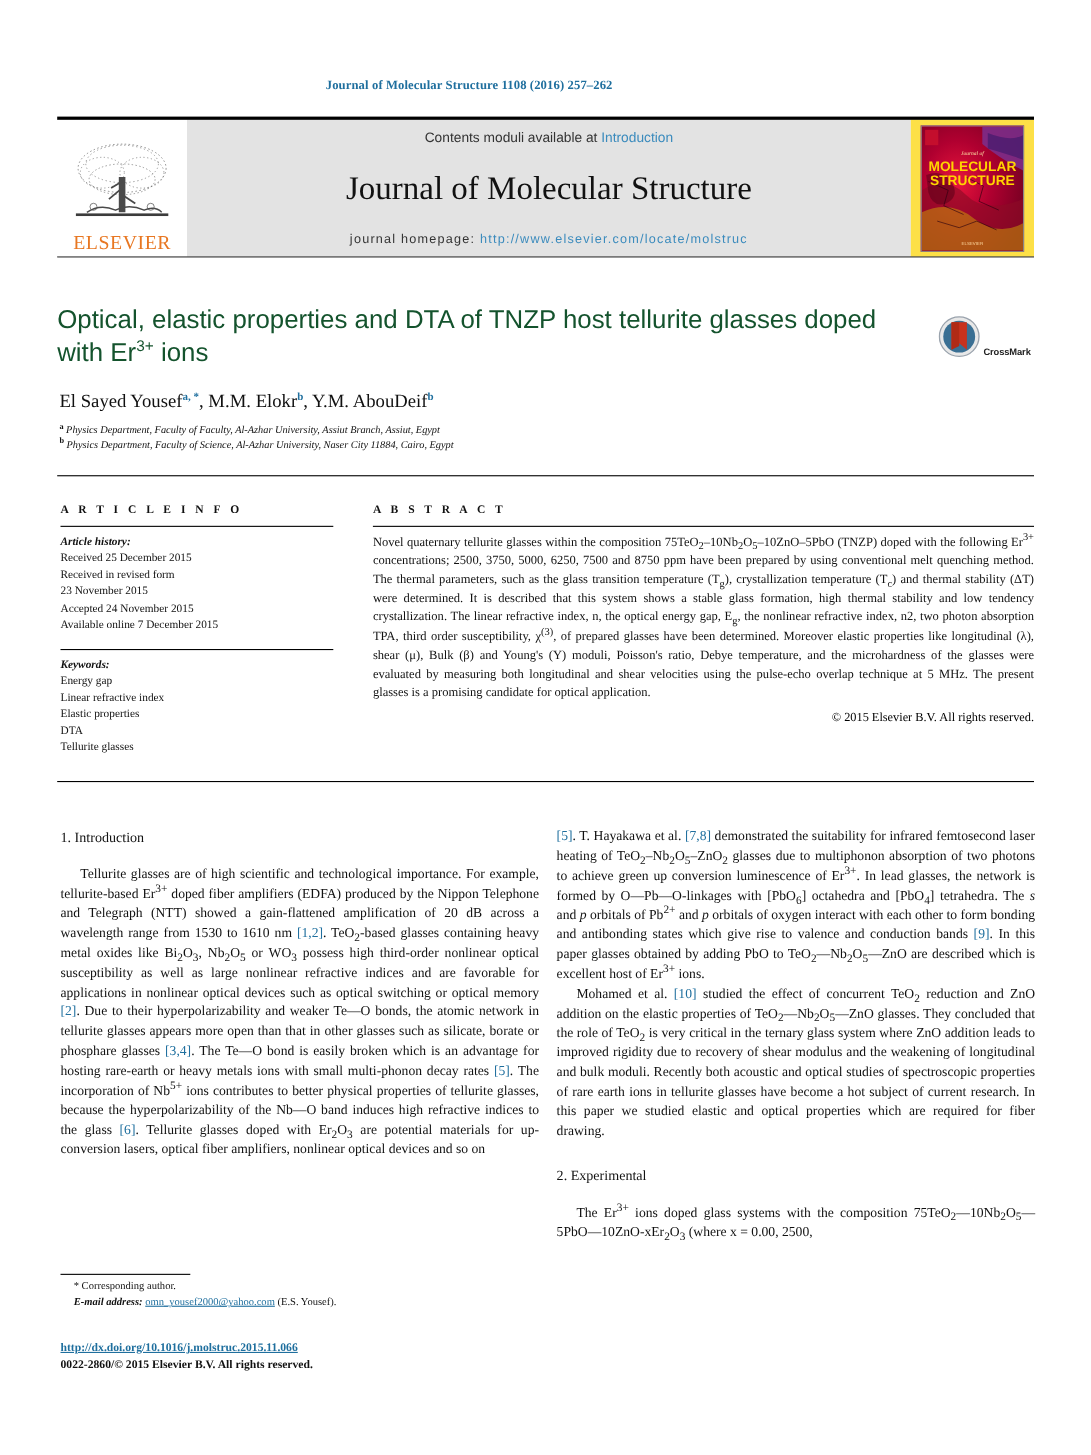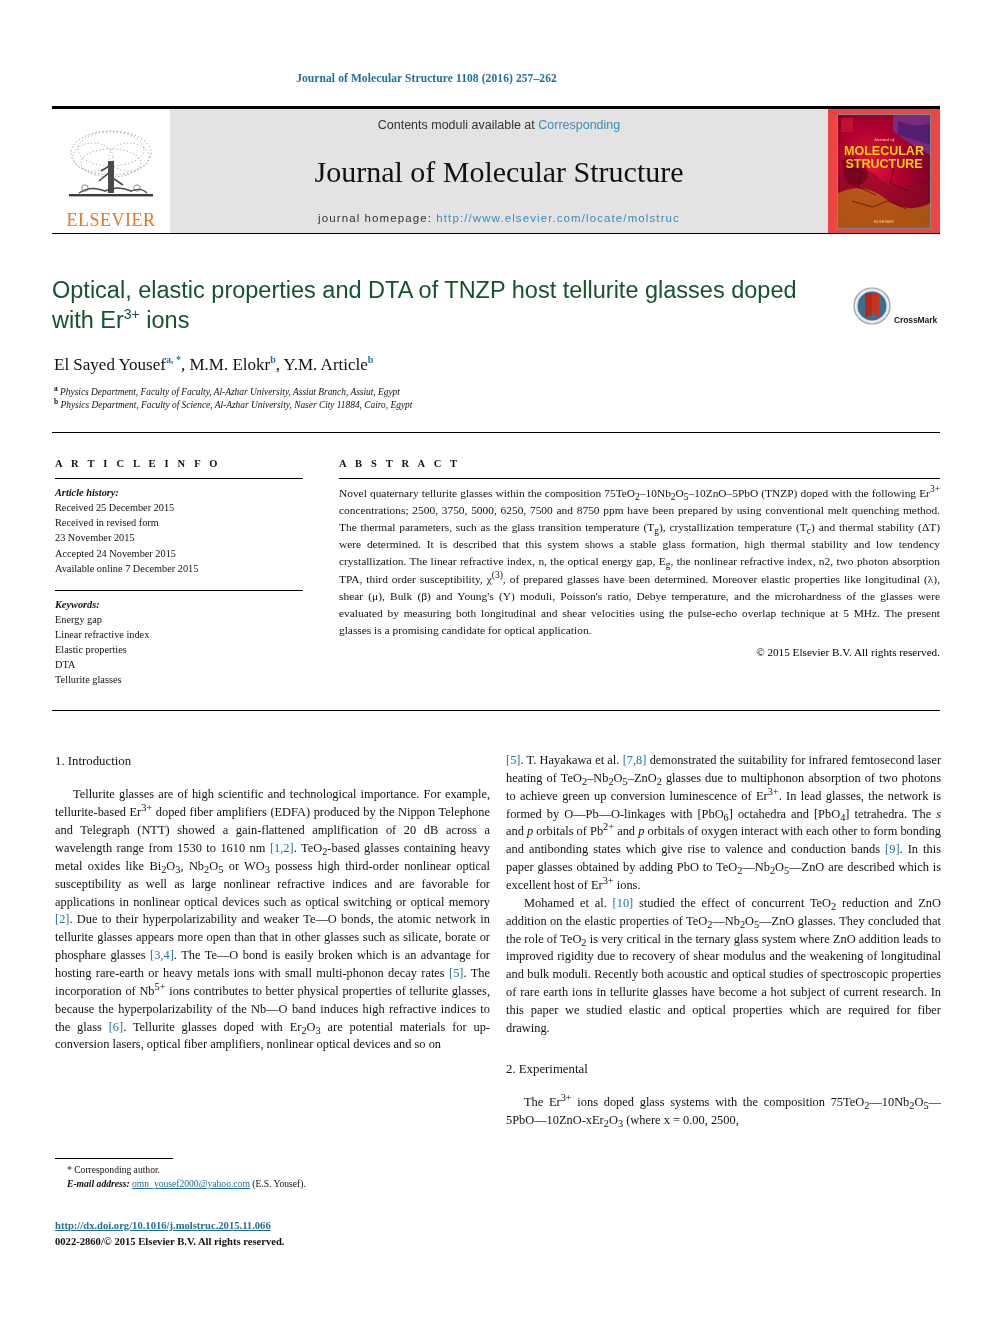--- a/index.html
+++ b/index.html
@@ -99,21 +99,21 @@
     color: #333;
     letter-spacing: 1.1px;
   }
   .homepage-line a { color: #3b8bbd; text-decoration: none; }
   .cover-thumb {
     width: 112px;
     flex: 0 0 112px;
     display: flex;
     align-items: center;
     justify-content: center;
-    background: #ef4444;
+    background: #fde047;
   }
   .cover-box {
     width: 92px; height: 113px;
     border: 1px solid #888;
     position: relative;
     overflow: hidden;
     background: #b6003a;
   }
 
   
@@ -304,21 +304,21 @@
             <rect x="8" y="67" width="84" height="2.4" fill="#3c3c3c"></rect>
             <circle cx="24" cy="61" r="3.2" fill="none" stroke="#5a5a5a" stroke-width="0.7"></circle>
             <circle cx="76" cy="61" r="3.2" fill="none" stroke="#5a5a5a" stroke-width="0.7"></circle>
           </g>
         </svg>
         <div class="elsevier-word">ELSEVIER</div>
       </div>
 
       <div class="journal-band">
         <div class="contents-line">
-          <span>Contents moduli available at </span><a href="#">Corresponding</a>
+          <span>Contents moduli available at </span><a href="#">Introduction</a>
         </div>
         <div class="journal-title">Journal of Molecular Structure</div>
         <div class="homepage-line">
           <span>journal homepage: </span><a href="#">http://www.elsevier.com/locate/molstruc</a>
         </div>
       </div>
 
       <div class="cover-thumb">
         <div class="cover-box">
           <svg width="92" height="113" viewBox="0 0 92 113">
@@ -363,21 +363,21 @@
     <svg width="38" height="38" viewBox="0 0 38 38">
       <circle cx="19" cy="19" r="18" fill="#e8e8e8" stroke="#9aa3ad" stroke-width="1.2"></circle>
       <circle cx="19" cy="19" r="14.5" fill="#3a6f93"></circle>
       <path d="M12 6 L26 6 L26 31 L19 25 L12 31 Z" fill="#c8321e"></path>
       <path d="M12 6 L19 6 L19 27.5 L12 31 Z" fill="#b02a16"></path>
     </svg>
     <span class="crossmark-label">CrossMark</span>
   </div>
 
   <div class="authors">
-    <span>El Sayed Yousef</span><sup>a, *</sup>, <span>M.M. Elokr</span><sup>b</sup>, <span>Y.M. Article</span><sup>b</sup>
+    <span>El Sayed Yousef</span><sup>a, *</sup>, <span>M.M. Elokr</span><sup>b</sup>, <span>Y.M. AbouDeif</span><sup>b</sup>
   </div>
 
   <div class="affils">
     <div><sup>a</sup> <span>Physics Department, Faculty of Faculty, Al-Azhar University, Assiut Branch, Assiut, Egypt</span></div>
     <div><sup>b</sup> <span>Physics Department, Faculty of Science, Al-Azhar University, Naser City 11884, Cairo, Egypt</span></div>
   </div>
 
   <div class="rule-under-authors"></div>
 
   <div class="info-col">

